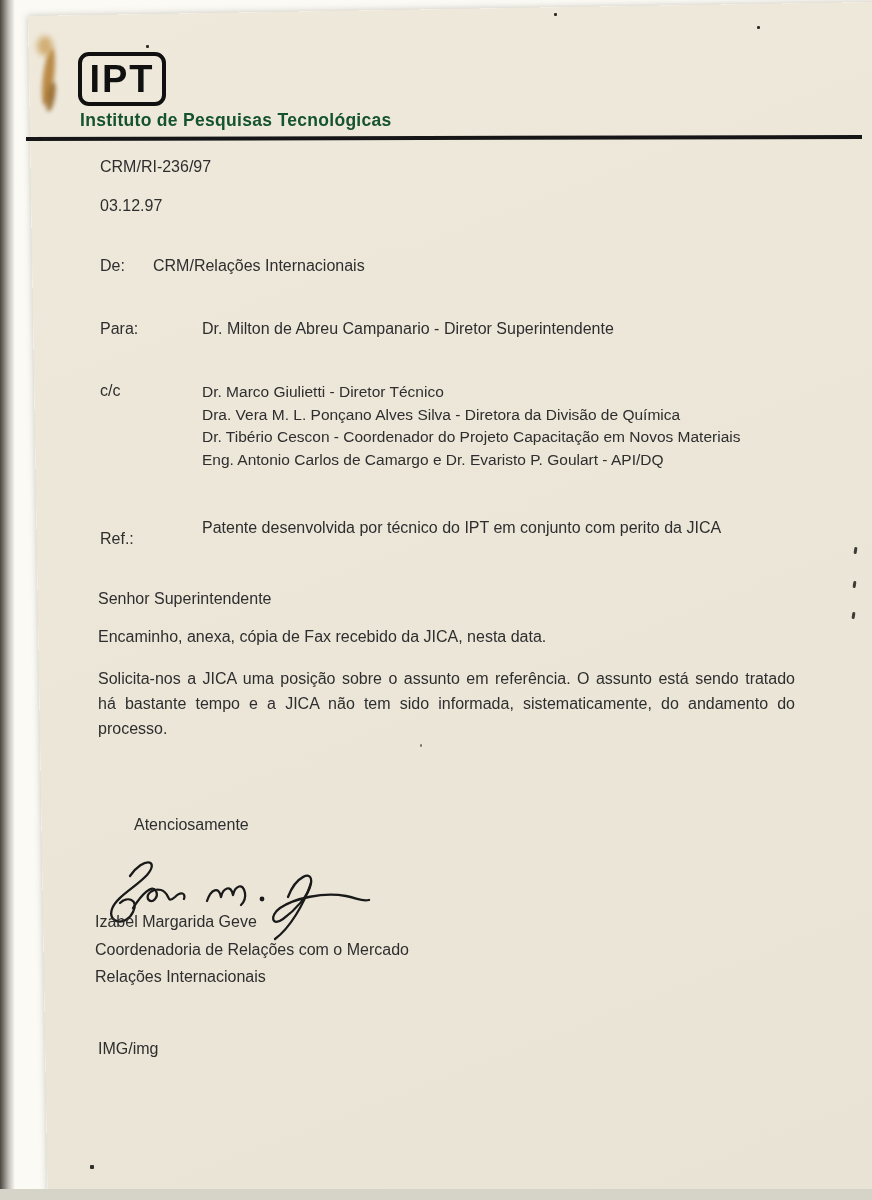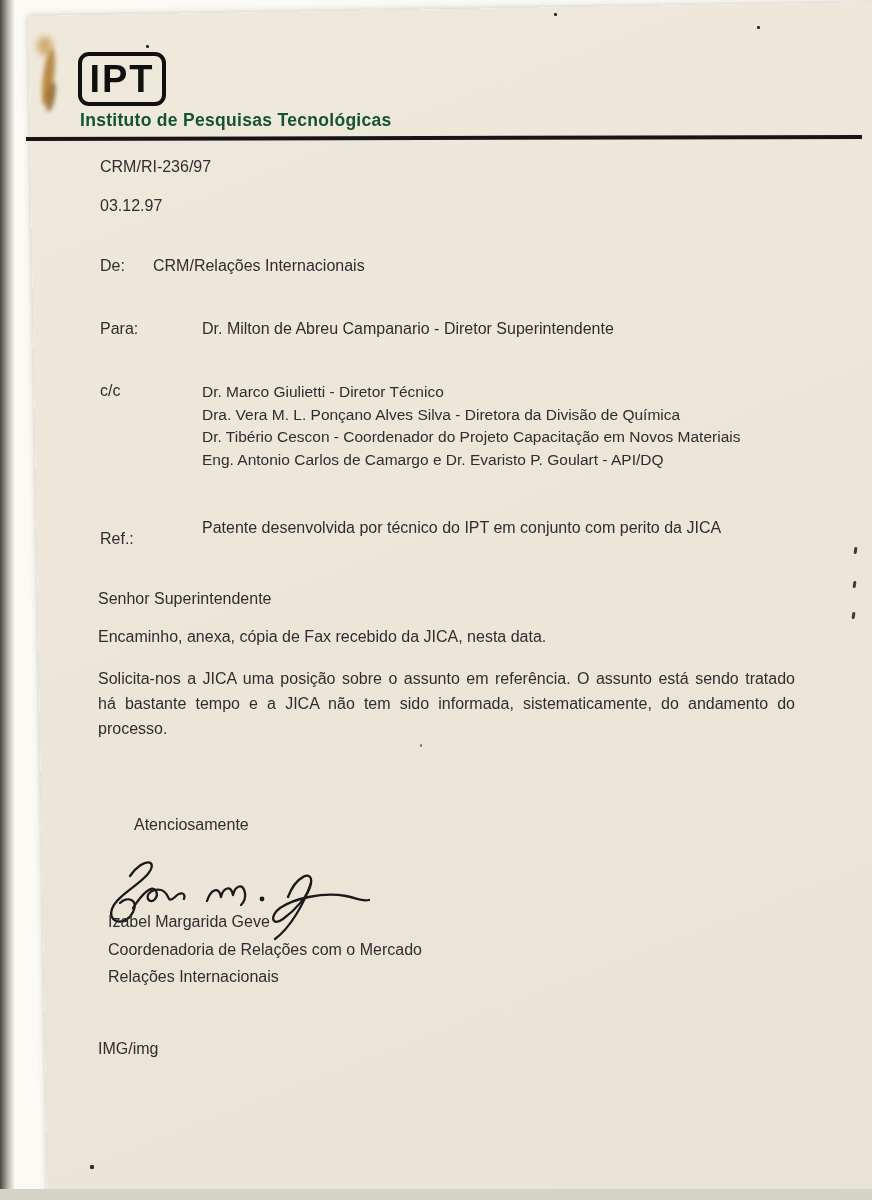--- a/index.html
+++ b/index.html
@@ -62,21 +62,21 @@
     left: 98px; width: 697px;
     font-size: 16px; line-height: 25px;
     text-align: justify; word-spacing: 1.5px;
   }
   .p2 { top: 666px; }
   .p3 { top: 748px; }
   .closing { left: 98px; top: 815px; margin-left: 36px; }
 
   
   .sig-svg { left: 92px; top: 852px; }
-  .sig-block { left: 108px; top: 908px; font-size: 16px; line-height: 27.5px; }
+  .sig-block { left: 95px; top: 908px; font-size: 16px; line-height: 27.5px; }
   .footer-initials { left: 98px; top: 1040px; font-size: 16px; }
 
   
   .left-edge {
     left: 0; top: 0; width: 15px; height: 1200px;
     background: linear-gradient(to right, rgba(42,39,31,0.85), rgba(70,66,55,0.35) 55%, rgba(70,66,55,0) 100%);
     z-index: 40;
   }
   .bottom-band {
     left: 0; top: 1189px; width: 872px; height: 11px;

